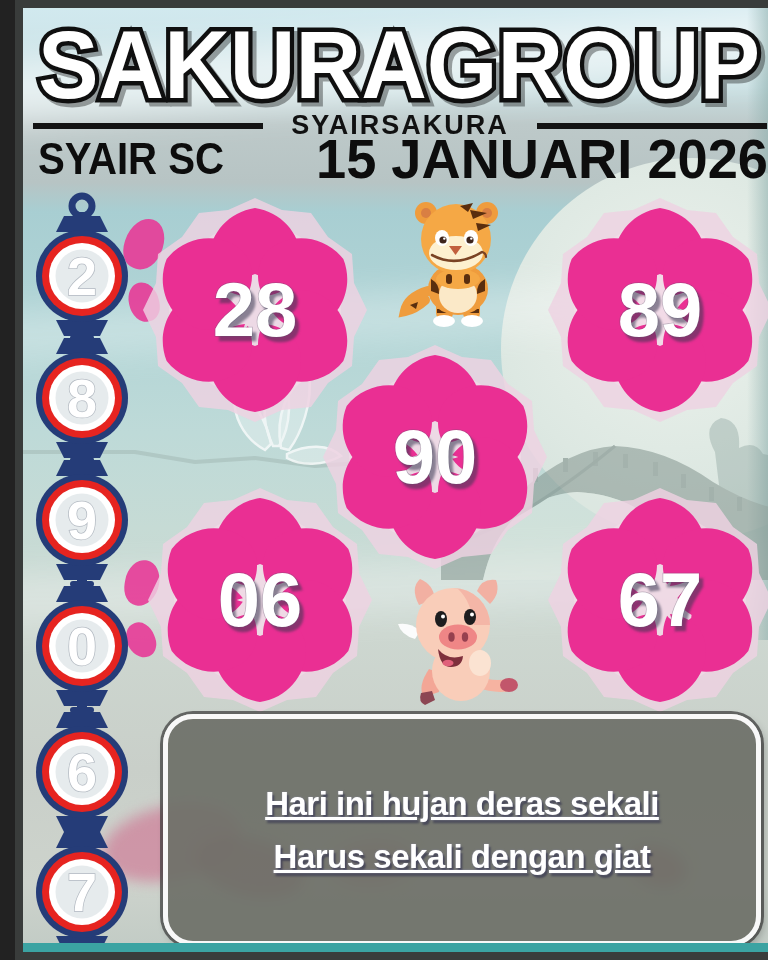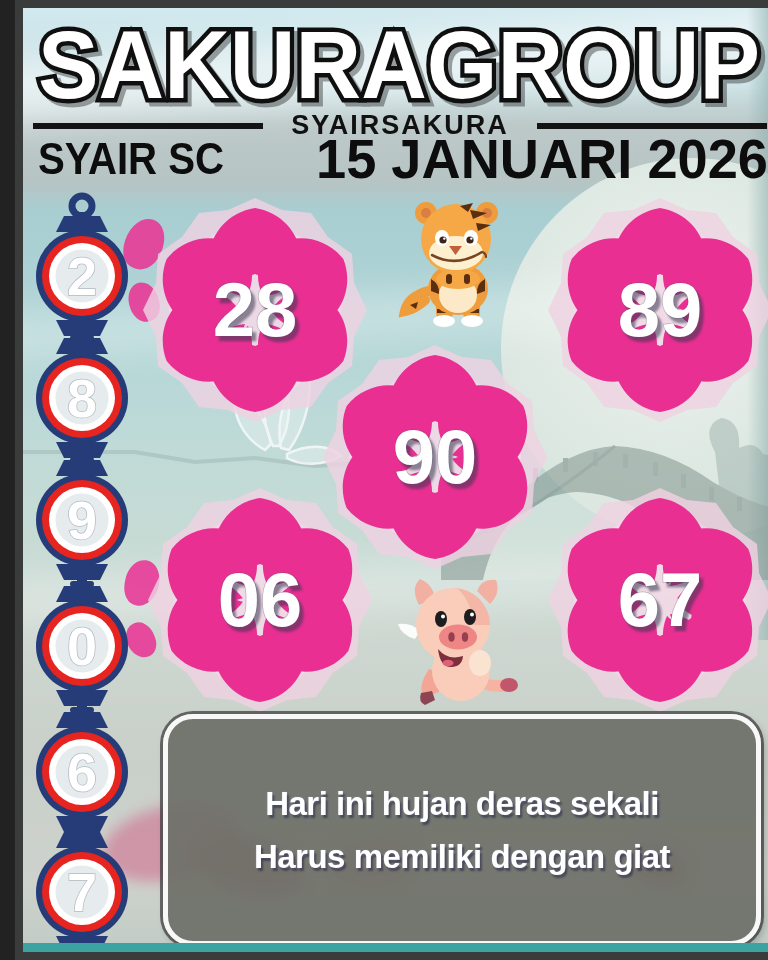--- a/index.html
+++ b/index.html
@@ -59,21 +59,21 @@
   
   .mascot{position:absolute;z-index:11;}
   
   .quote-box{position:absolute;left:148px;top:714px;width:598px;height:232px;z-index:20;
     background:rgba(110,112,104,.93);
     border:5px solid #f8f8f8;border-radius:30px;
     box-shadow:0 0 0 3px rgba(55,55,55,.7), 3px 4px 8px rgba(0,0,0,.25);
     display:flex;flex-direction:column;justify-content:center;align-items:center;padding:6px 4px;}
   .quote-box p{margin:0;line-height:53px;font-size:33px;font-weight:bold;color:#ffffff;
     letter-spacing:-.5px;white-space:nowrap;
-    text-shadow:2px 3px 2px rgba(35,35,70,.55), 0 0 2px rgba(150,150,190,.6);}
+    text-shadow:2px 3px 2px rgba(35,35,70,.55), 0 0 2px rgba(150,150,190,.6);text-decoration:underline;}
   
   .bottom-strip{position:absolute;left:0;right:0;bottom:8px;height:9px;background:#3ba3a2;z-index:40;}
   .border-overlay{position:absolute;inset:0;border:8px solid #393c3b;z-index:50;pointer-events:none;}
 </style>
 </head>
 <body>
 
 <div class="frame">
 
   <div class="bg-base"></div>
@@ -286,18 +286,18 @@
     <ellipse cx="63" cy="60" rx="19" ry="12.5" fill="#ef8686"></ellipse>
     <ellipse cx="56.5" cy="60" rx="3.2" ry="4.8" fill="#96404f"></ellipse>
     <ellipse cx="70" cy="60" rx="3.2" ry="4.8" fill="#96404f"></ellipse>
     <path d="M43,72 q10,12 25,7 q-1,11 -12,11 q-11,0 -13,-18 z" fill="#7e2f3c"></path>
     <ellipse cx="53" cy="86" rx="5.5" ry="3.2" fill="#e0607a"></ellipse>
     <ellipse cx="85" cy="86" rx="11" ry="13" fill="#fbe3d2"></ellipse>
   </svg>
 
   <div class="quote-box">
     <p>Hari ini hujan deras sekali</p>
-    <p>Harus memiliki dengan giat</p>
+    <p>Harus sekali dengan giat</p>
   </div>
 
   <div class="bottom-strip"></div>
   <div class="border-overlay"></div>
 </div>
 
 </body></html>

